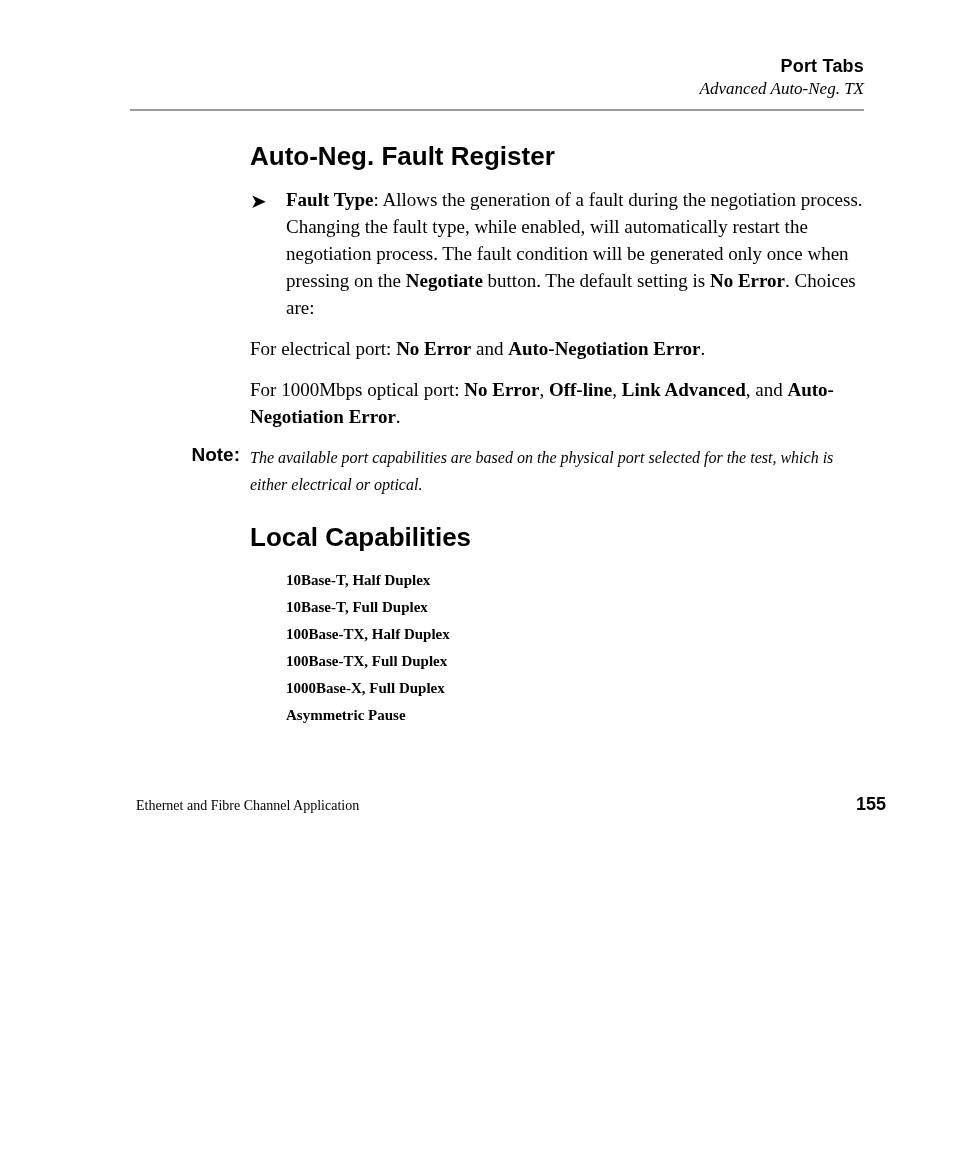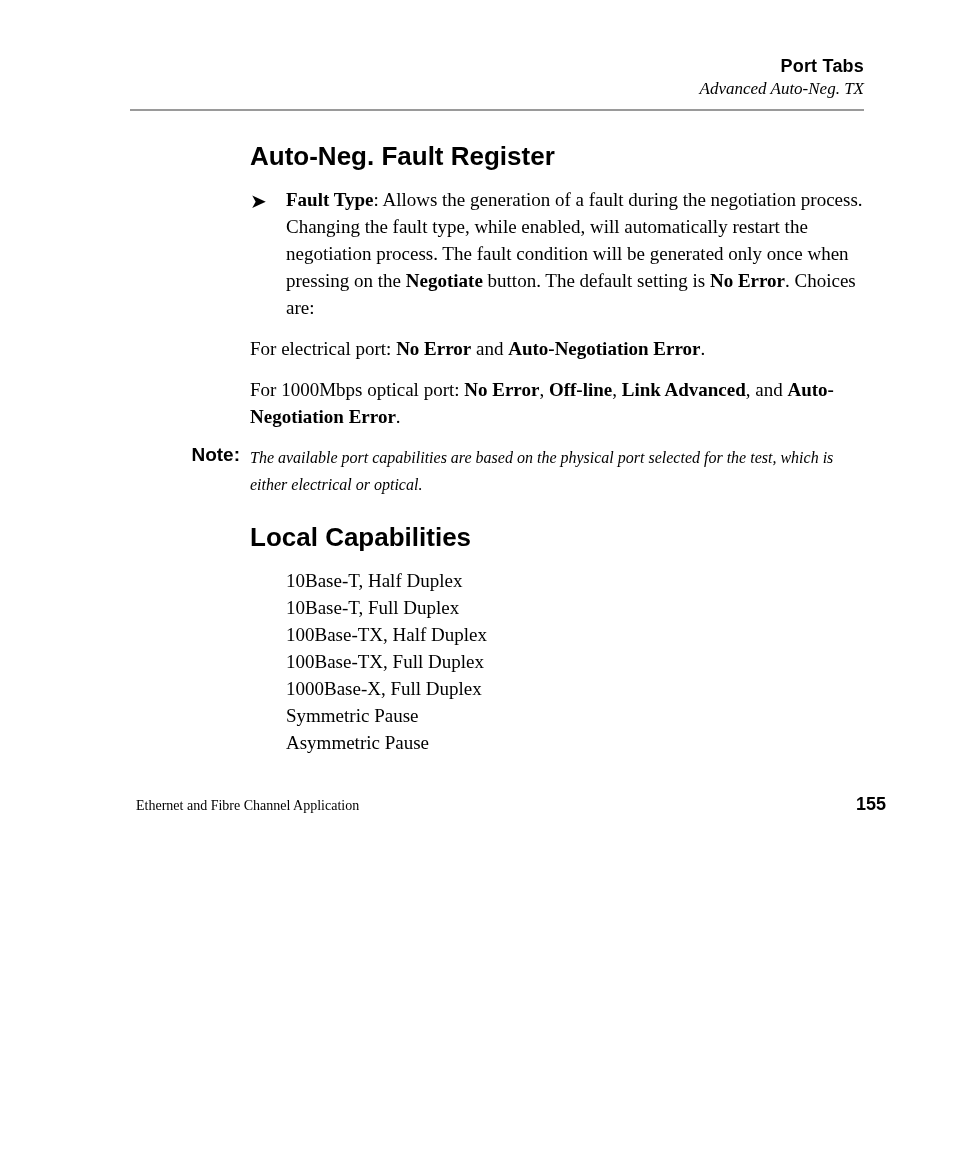--- a/index.html
+++ b/index.html
@@ -82,22 +82,22 @@
     box-sizing: border-box;
   }
   .note-text {
     font-style: italic;
     font-size: 16px;
     line-height: 27px;
     flex: 1;
   }
   .cap-list {
     margin-left: 36px;
-    font-weight: 400;
-    font-size: 19px;
+    font-weight: 700;
+    font-size: 15px;
     line-height: 27px;
   }
   .footer {
     position: absolute;
     left: 130px;
     right: 68px;
     bottom: 64px;
     display: flex;
     justify-content: space-between;
     align-items: baseline;
@@ -152,21 +152,20 @@
 
   <div class="content">
     <h2 class="heading">Local Capabilities</h2>
 
     <div class="cap-list">
       <div>10Base-T, Half Duplex</div>
       <div>10Base-T, Full Duplex</div>
       <div>100Base-TX, Half Duplex</div>
       <div>100Base-TX, Full Duplex</div>
       <div>1000Base-X, Full Duplex</div>
-      <div>Symmetric Pause</div>
       <div>Asymmetric Pause</div>
     </div>
   </div>
 
   <div class="footer">
     <span class="app">Ethernet and Fibre Channel Application</span>
     <span class="pnum">155</span>
   </div>
 
 </div>

